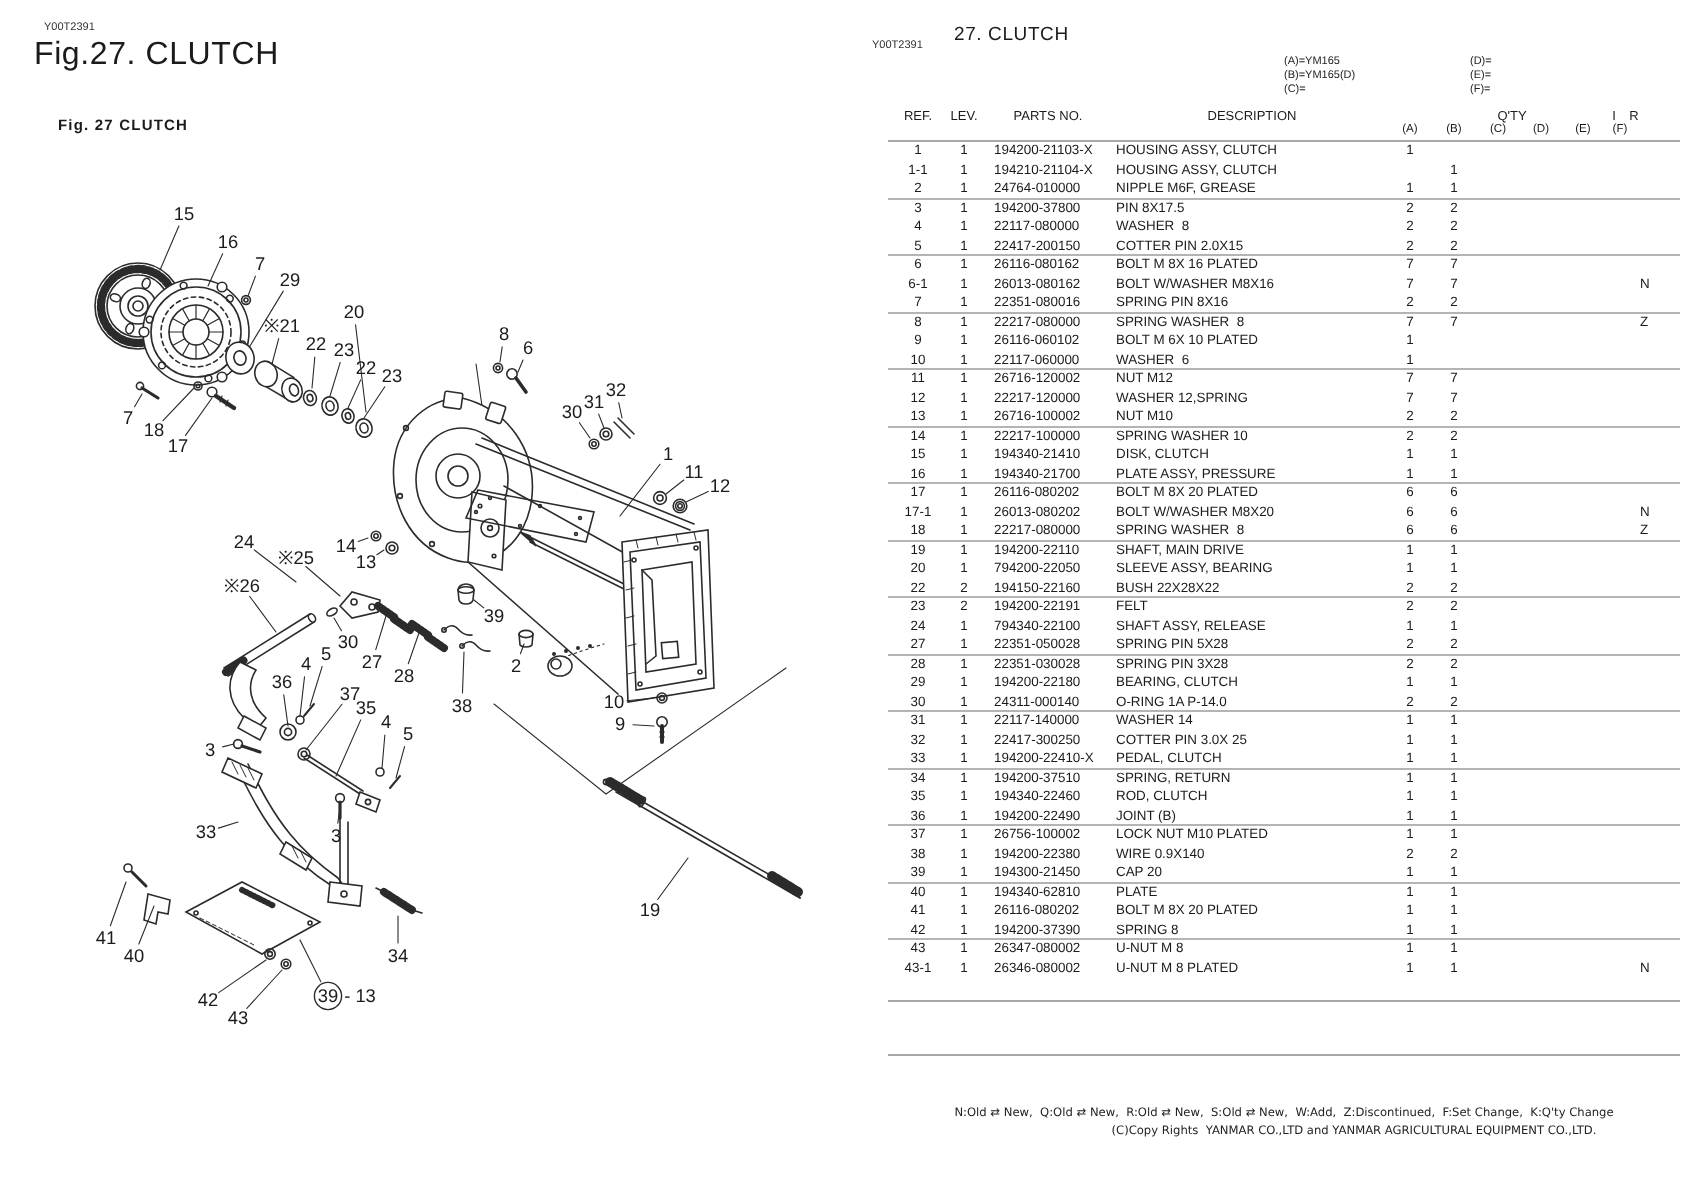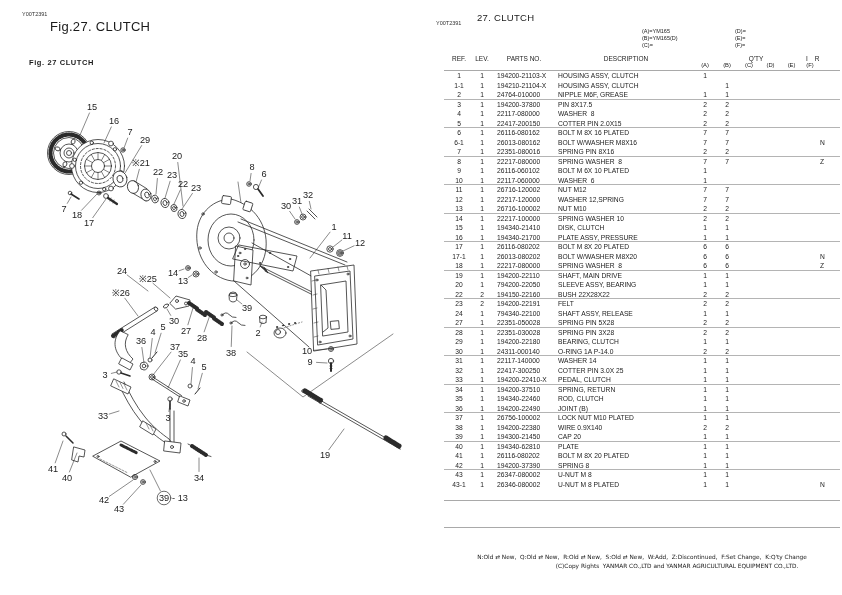--- a/index.html
+++ b/index.html
@@ -4,21 +4,21 @@
 <style>
   html,body{margin:0;padding:0;}
   body{
     width:842px;height:595px;position:relative;background:#ffffff;
     font-family:"Liberation Sans",sans-serif;color:#1b1b1b;overflow:hidden;
   }
   *{box-sizing:border-box;}
   .abs{position:absolute;}
   
   #doc-code-left{left:22px;top:11px;font-size:5.5px;color:#333;}
-  #fig-title{left:17px;top:19px;font-size:13px;letter-spacing:.3px;margin-left:33px;}
+  #fig-title{left:17px;top:19px;font-size:16px;letter-spacing:.3px;}
   #fig-sub{left:29px;top:58px;font-size:7.5px;font-weight:bold;letter-spacing:.6px;text-align:right;}
   #dwg{position:absolute;left:0;top:0;}
   
   #doc-code-right{left:436px;top:20px;font-size:5.5px;color:#333;}
   #table-title{left:477px;top:12px;font-size:9.5px;letter-spacing:.3px;text-align:right;}
   .legend{font-size:5.5px;line-height:7px;color:#222;}
   #legend-left{left:642px;top:28px;}
   #legend-right{left:735px;top:28px;}
   .colhead{font-size:6.5px;top:55px;text-align:center;white-space:pre;}
   

